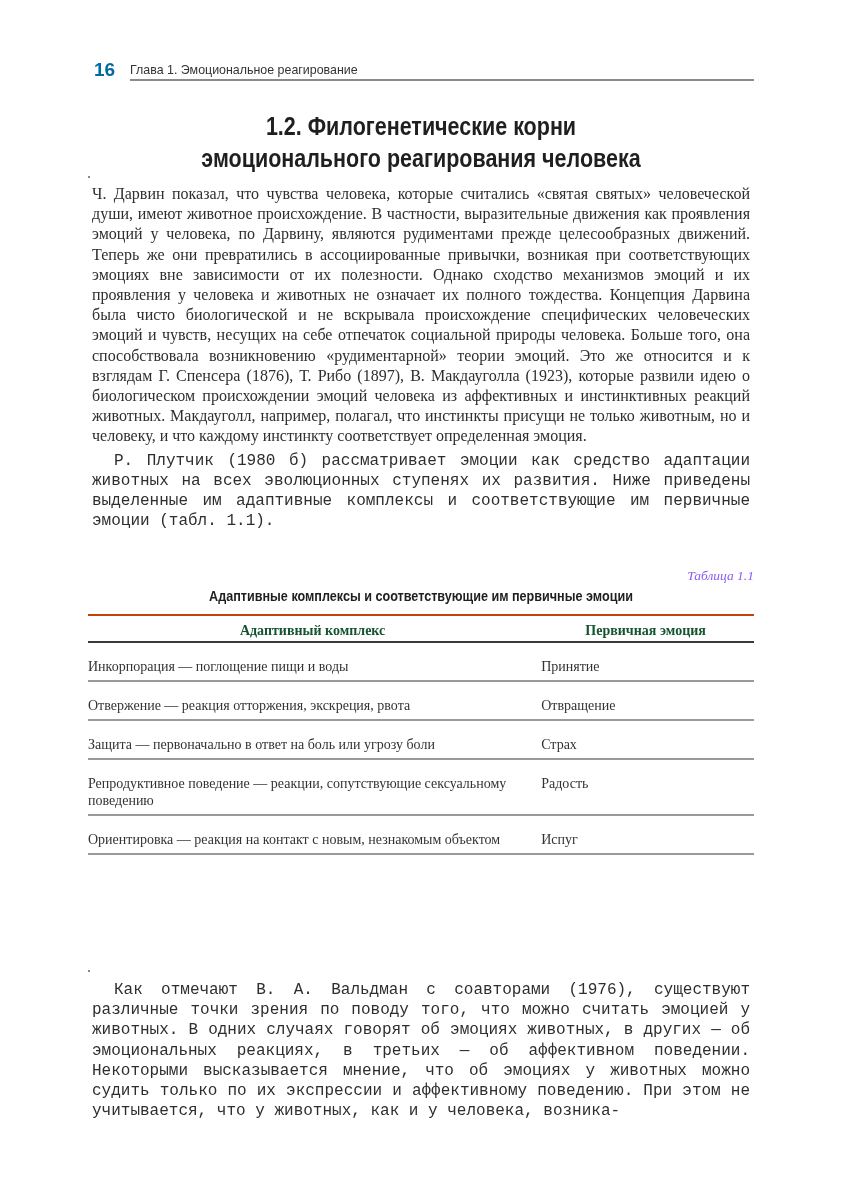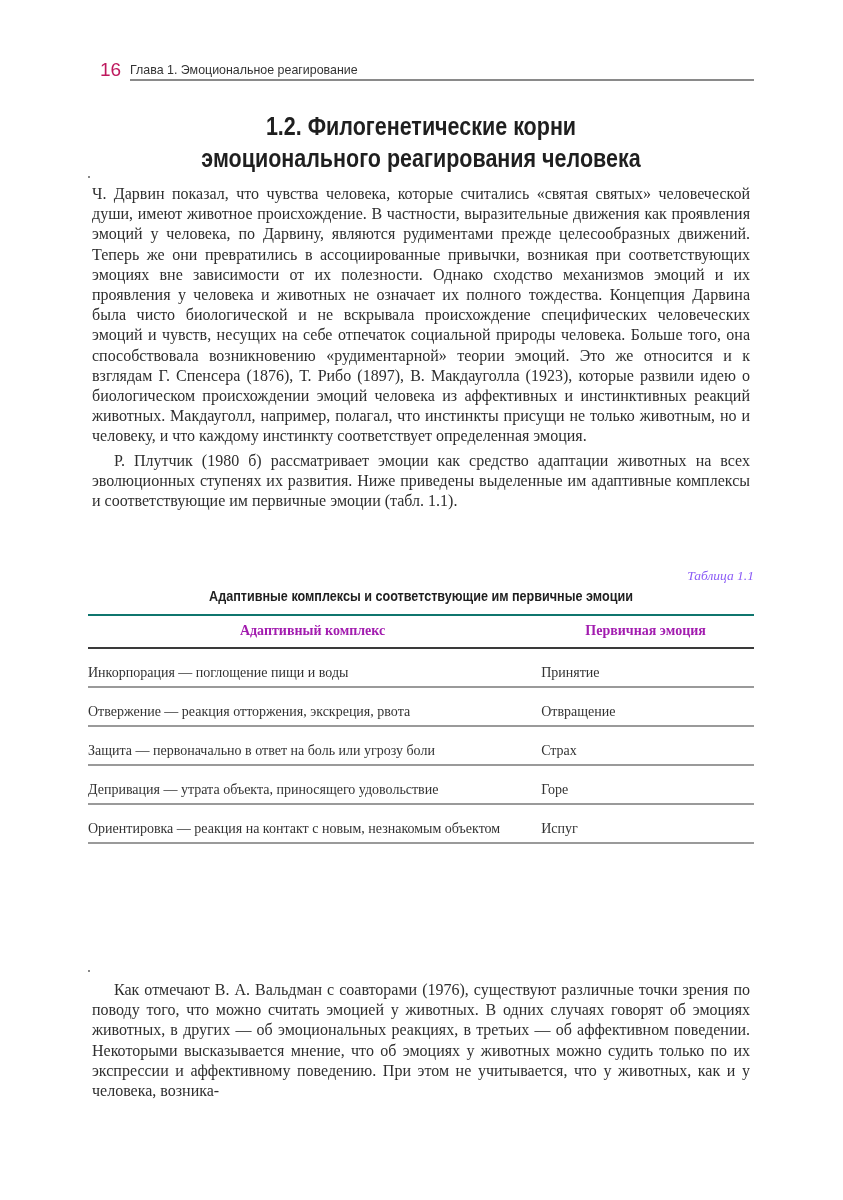--- a/index.html
+++ b/index.html
@@ -22,26 +22,26 @@
   }
   .running-head {
     position: absolute;
     top: 58px;
     left: 0;
     width: 666px;
     height: 24px;
   }
   .page-number {
     position: absolute;
-    left: 12px;
+    left: 6px;
     top: 0;
     font-family: "Liberation Sans", sans-serif;
-    font-weight: normal;
+    font-weight: bold;
     font-size: 19px;
-    color: #be185d;
+    color: #0369a1;
     line-height: 24px;
   }
   .chapter-title {
     position: absolute;
     left: 42px;
     top: 2px;
     font-family: "Liberation Sans", sans-serif;
     font-size: 13.5px;
     color: #333;
     line-height: 20px;
@@ -86,20 +86,21 @@
     width: 666px;
   }
   .para-block-2 {
     position: absolute;
     top: 976px;
     left: 0;
     width: 666px;
   }
   .indent {
     text-indent: 22px;
+    font-family: Liberation Mono, monospace;
   }
   .table-label {
     position: absolute;
     top: 568px;
     right: 0;
     font-family: Liberation Serif, serif;
     font-style: italic;
     font-size: 13.5px;
     color: #8b5cf6;
   }
@@ -123,25 +124,25 @@
     width: 666px;
     border-collapse: collapse;
     font-family: "Liberation Serif", serif;
     font-size: 14px;
     line-height: 17px;
     color: #333;
   }
   table.data-table th {
     font-weight: bold;
     font-size: 14px;
-    padding: 6px 4px 8px 0;
-    border-top: 2px solid #0f766e;
+    padding: 6px 4px 2px 0;
+    border-top: 2px solid #c2410c;
     border-bottom: 2px solid #3a3a3a;
     text-align: center;
-    color: #a21caf;
+    color: #14532d;
   }
   table.data-table td {
     vertical-align: top;
     padding: 15px 4px 5px 0;
     border-bottom: 2px solid #9a9a9a;
   }
   table.data-table tr.last td {
     border-bottom: 2px solid #9a9a9a;
   }
   .col1 { width: 455px; }
@@ -193,22 +194,22 @@
       </tr>
       <tr>
         <td class="col1">Отвержение — реакция отторжения, экскреция, рвота</td>
         <td class="col2">Отвращение</td>
       </tr>
       <tr>
         <td class="col1">Защита — первоначально в ответ на боль или угрозу боли</td>
         <td class="col2">Страх</td>
       </tr>
       <tr>
-        <td class="col1">Депривация — утрата объекта, приносящего удовольствие</td>
-        <td class="col2">Горе</td>
+        <td class="col1">Репродуктивное поведение — реакции, сопутствующие сексуальному поведению</td>
+        <td class="col2">Радость</td>
       </tr>
       <tr>
         <td class="col1">Ориентировка — реакция на контакт с новым, незнакомым объектом</td>
         <td class="col2">Испуг</td>
       </tr>
     </tbody>
   </table>
 
   <div class="margin-mark" style="left:0;top:970px;"></div>
 

